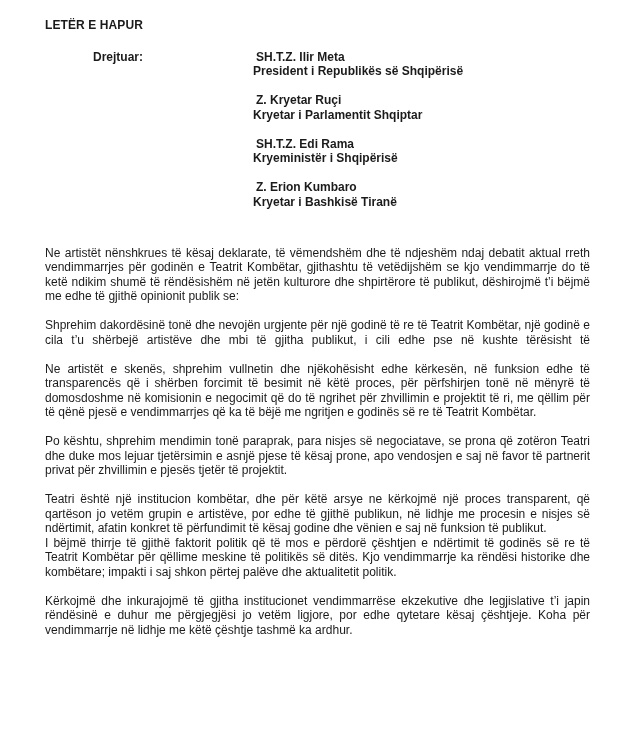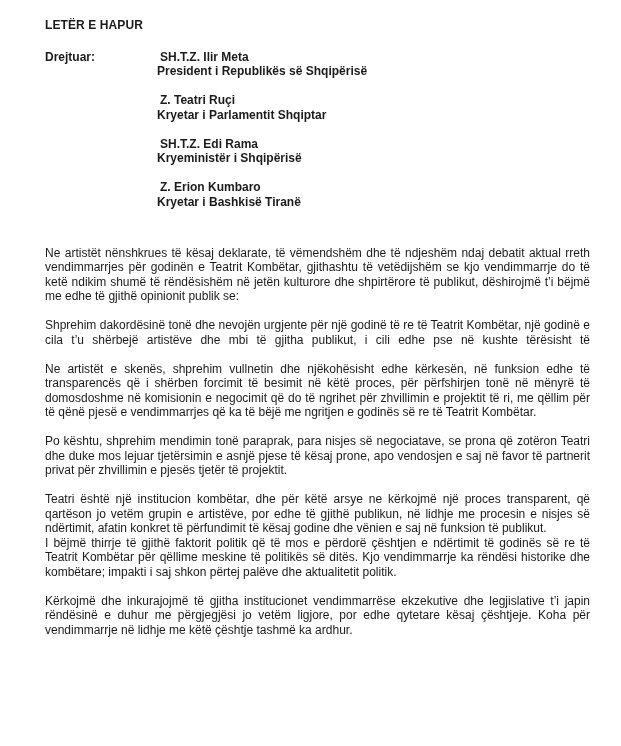--- a/index.html
+++ b/index.html
@@ -29,27 +29,29 @@
     letter-spacing: 0.1px;
   }
   .addressed {
     display: flex;
     align-items: flex-start;
   }
   .addressed-label {
     flex: 0 0 112px;
     width: 112px;
     font-weight: bold;
+    margin-left: 48px;
   }
   .recipients {
     flex: 1 1 auto;
   }
   .recipient {
     margin-bottom: 14.5px;
     font-weight: bold;
+    margin-left: 48px;
   }
   .recipient .r-name {
     margin-left: 3px;
   }
   .recipient .r-title {
     margin-left: 0px;
   }
   .letter-body {
     margin-top: 22px;
   }
@@ -77,21 +79,21 @@
   <div class="letter-title">LETËR E HAPUR</div>
 
   <div class="addressed">
     <div class="addressed-label">Drejtuar:</div>
     <div class="recipients" id="recipients">
         <div class="recipient">
           <div class="r-name">SH.T.Z. Ilir Meta</div>
           <div class="r-title">President i Republikës së Shqipërisë</div>
         </div>
         <div class="recipient">
-          <div class="r-name">Z. Teatri Ruçi</div>
+          <div class="r-name">Z. Kryetar Ruçi</div>
           <div class="r-title">Kryetar i Parlamentit Shqiptar</div>
         </div>
         <div class="recipient">
           <div class="r-name">SH.T.Z. Edi Rama</div>
           <div class="r-title">Kryeministër i Shqipërisë</div>
         </div>
         <div class="recipient">
           <div class="r-name">Z. Erion Kumbaro</div>
           <div class="r-title">Kryetar i Bashkisë Tiranë</div>
         </div>

